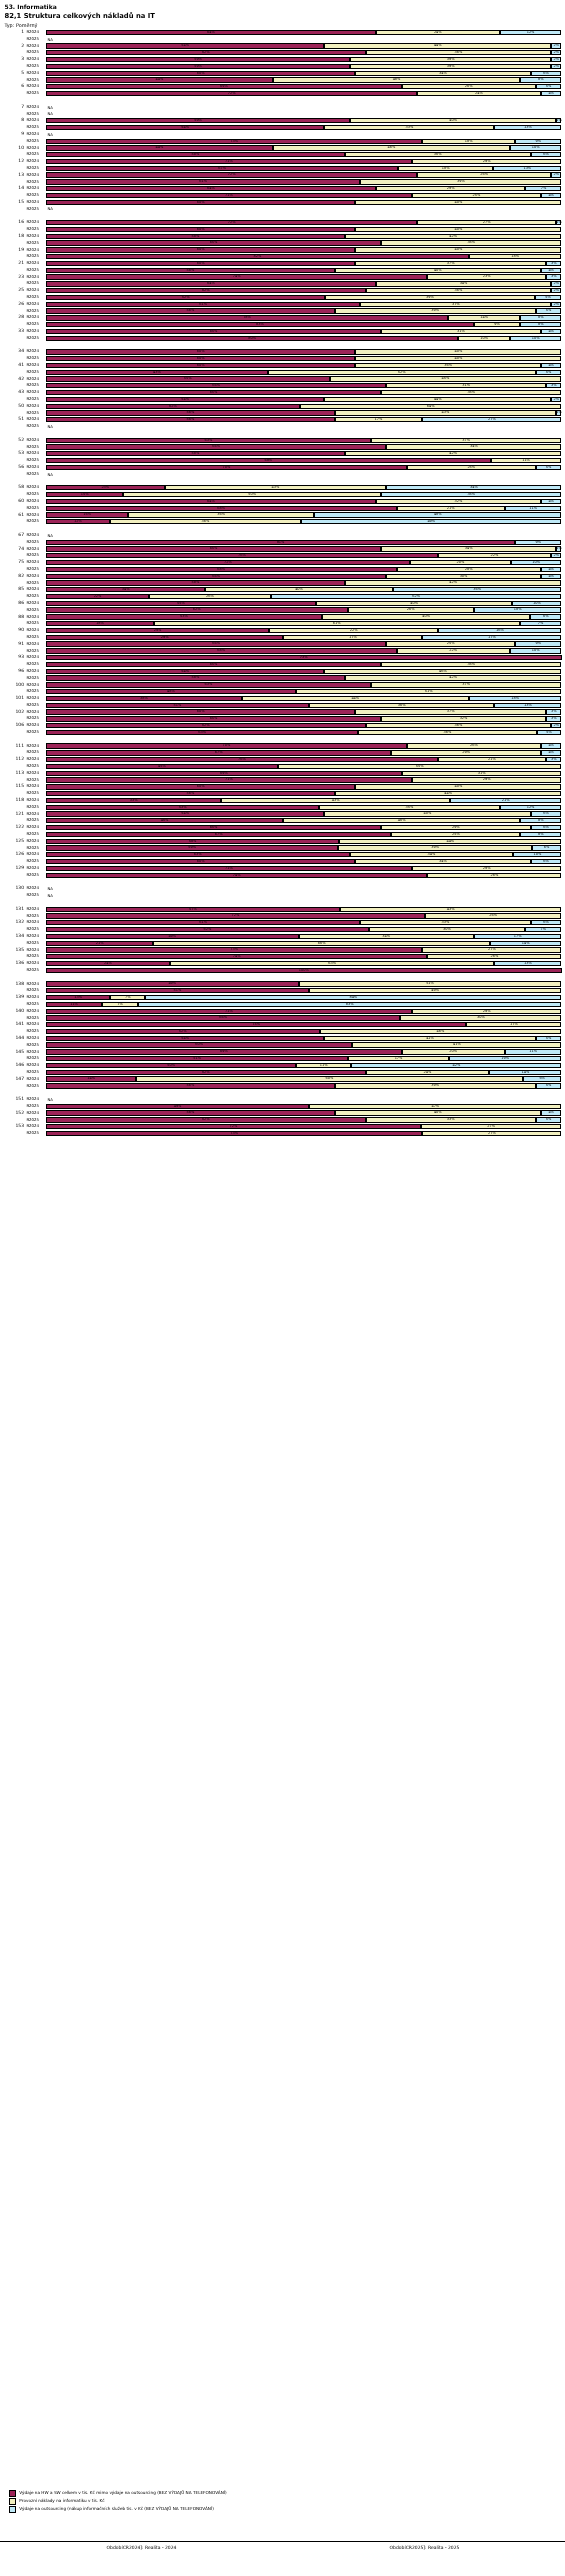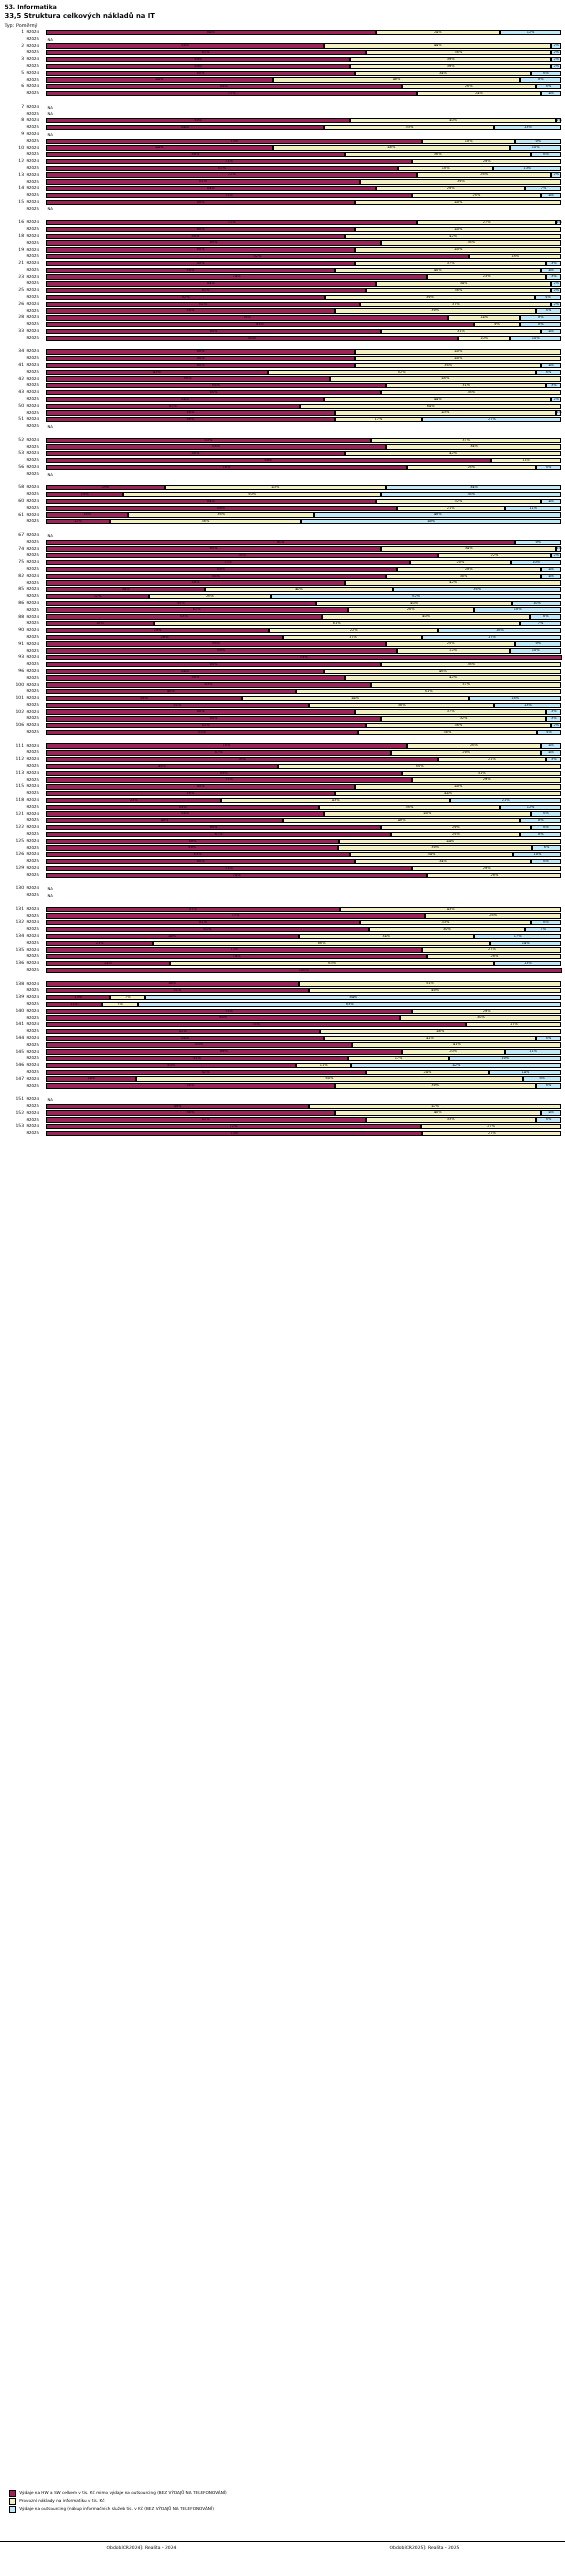--- a/index.html
+++ b/index.html
@@ -31,21 +31,21 @@
   #footer{position:absolute;left:0;top:2541px;width:566px;border-top:0.8px solid #000;padding-top:3px;}
   #footer .fin{display:flex;justify-content:space-around;font-size:4.5px;}
 </style>
 </head>
 <body>
 
 <div id="page">
 
   <div class="hdr">
     <div class="t1">53. Informatika</div>
-    <div class="t2">33,5 Struktura celkových nákladů na IT</div>
+    <div class="t2">82,1 Struktura celkových nákladů na IT</div>
     <div class="t3">Typ: Poměrný</div>
   </div>
 
   <div id="plot">
       <div class="grp">
         <div class="rowline">
           <div class="rowlabel">1</div>
           <div class="rowyear">R2024</div>
           <div class="bars">
             <div class="seg s1" style="left: 0%; width: 64%;"></div>

